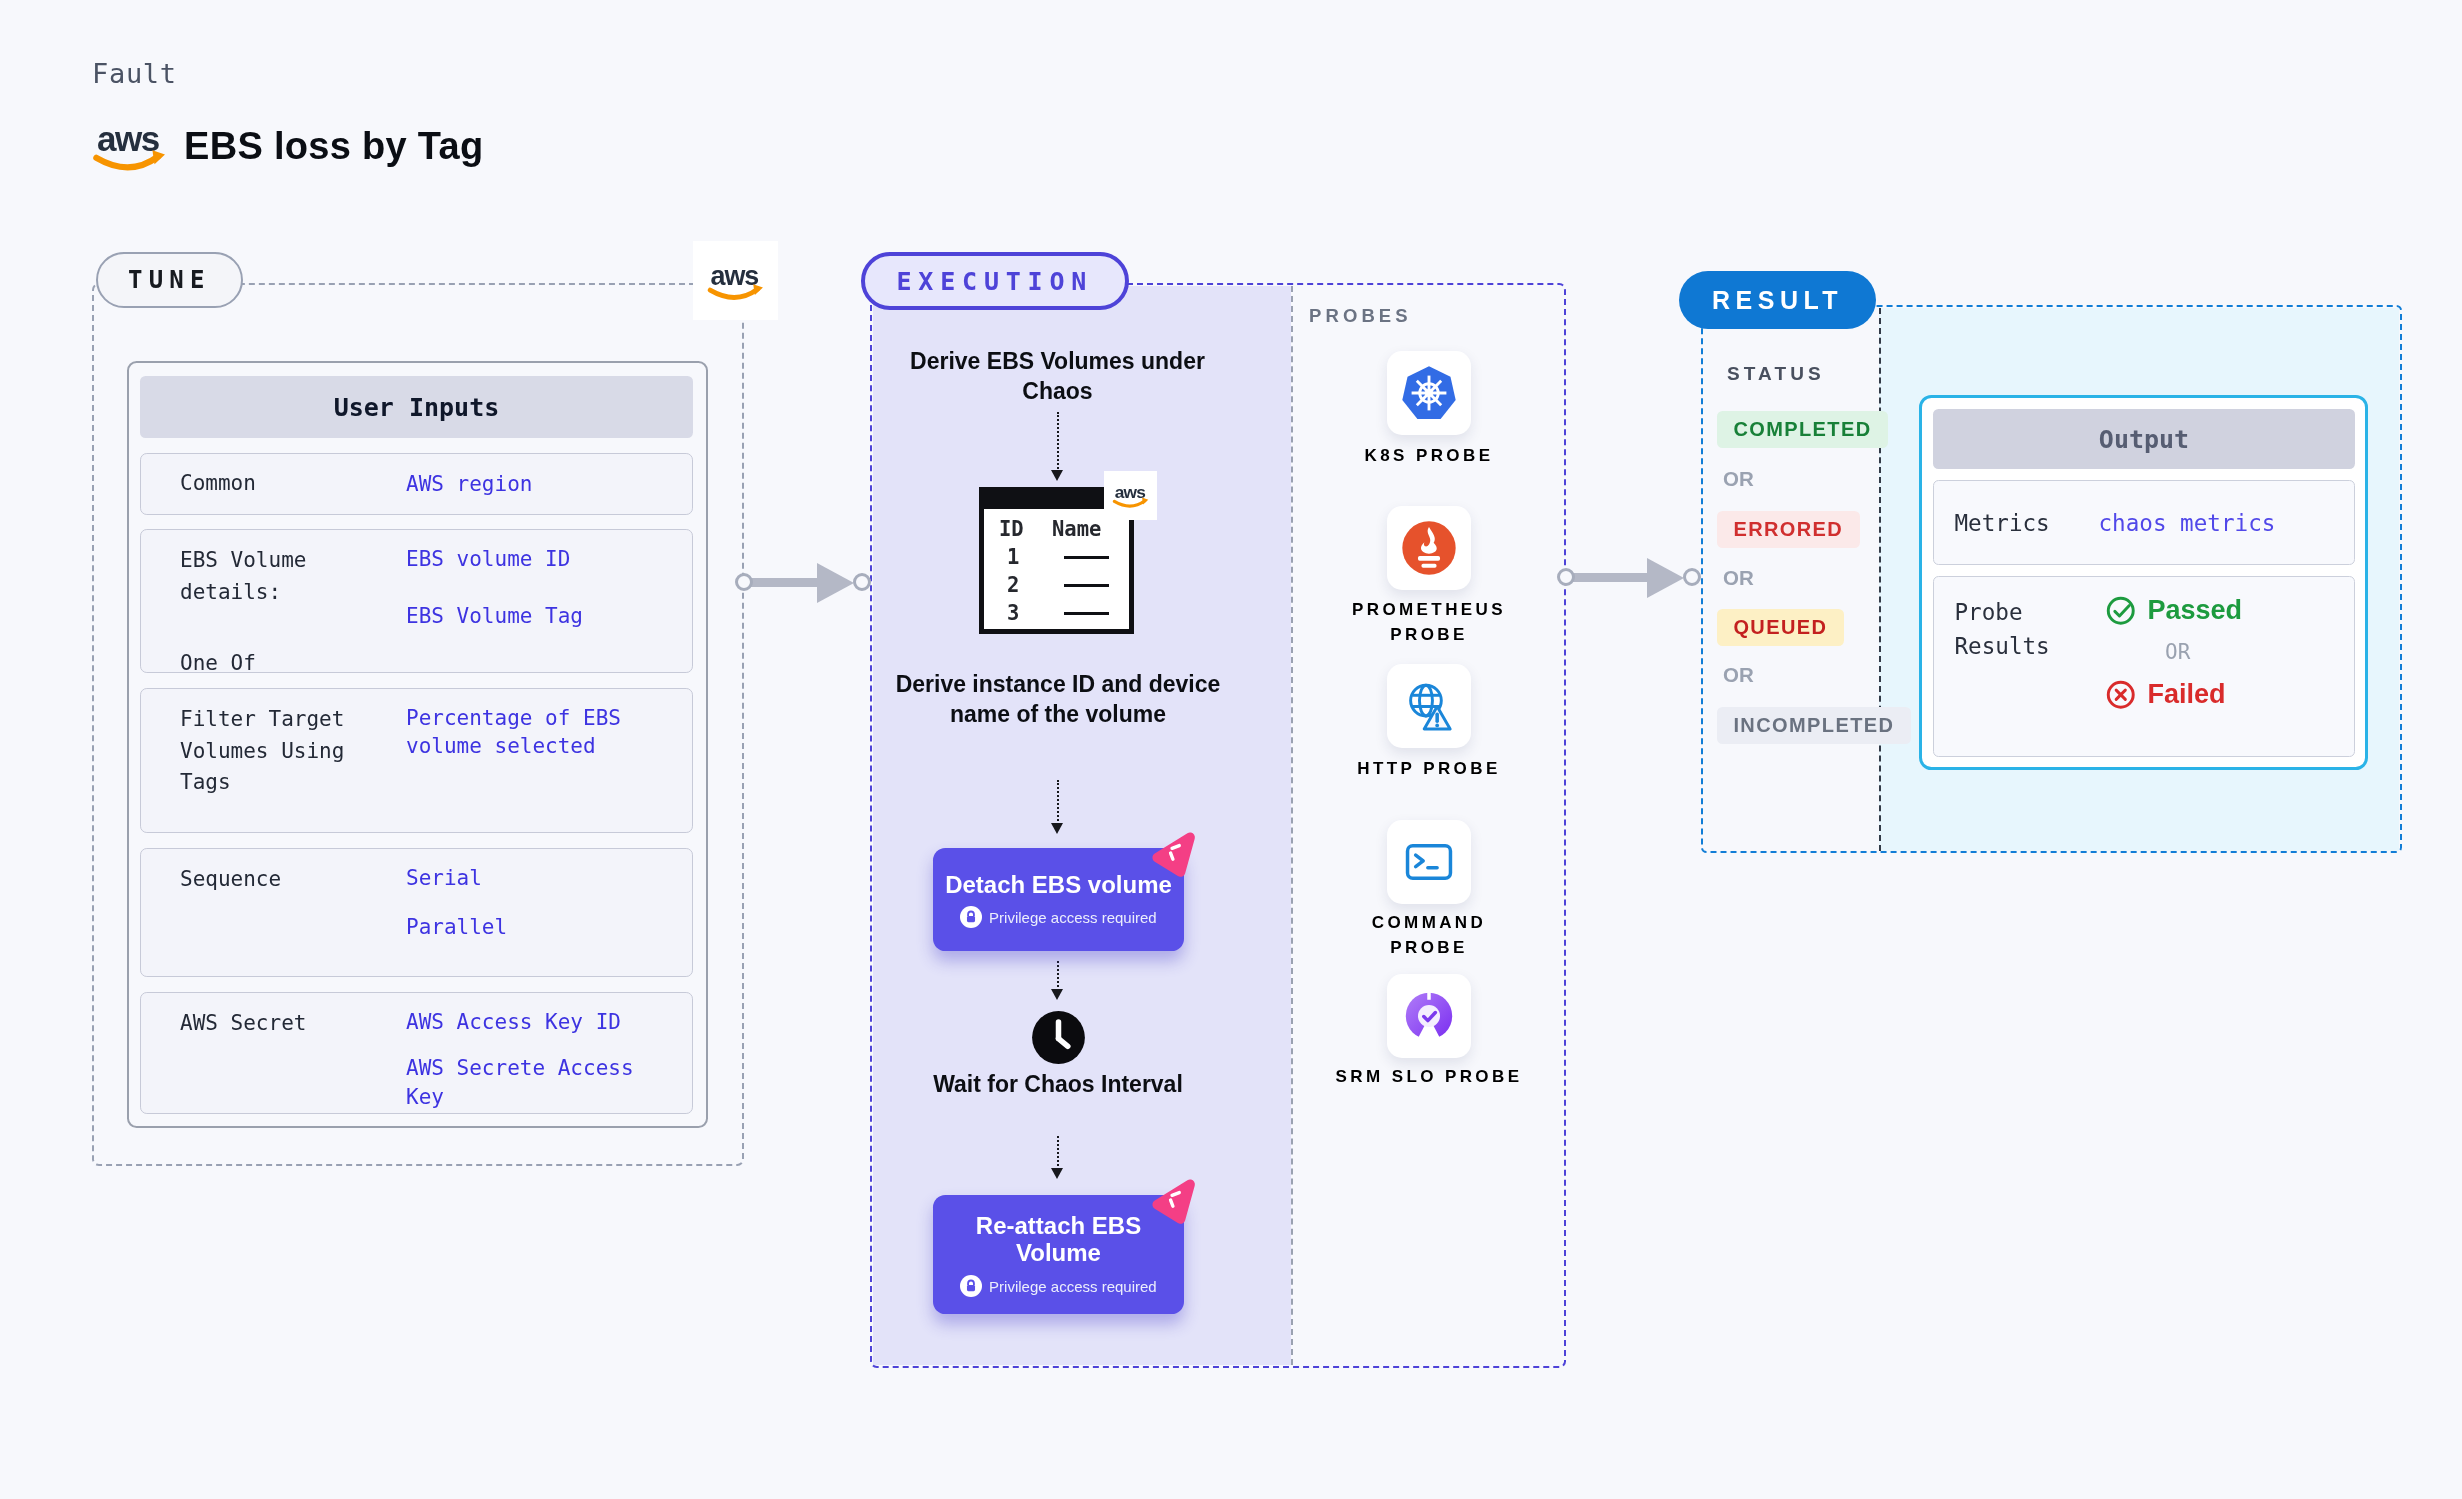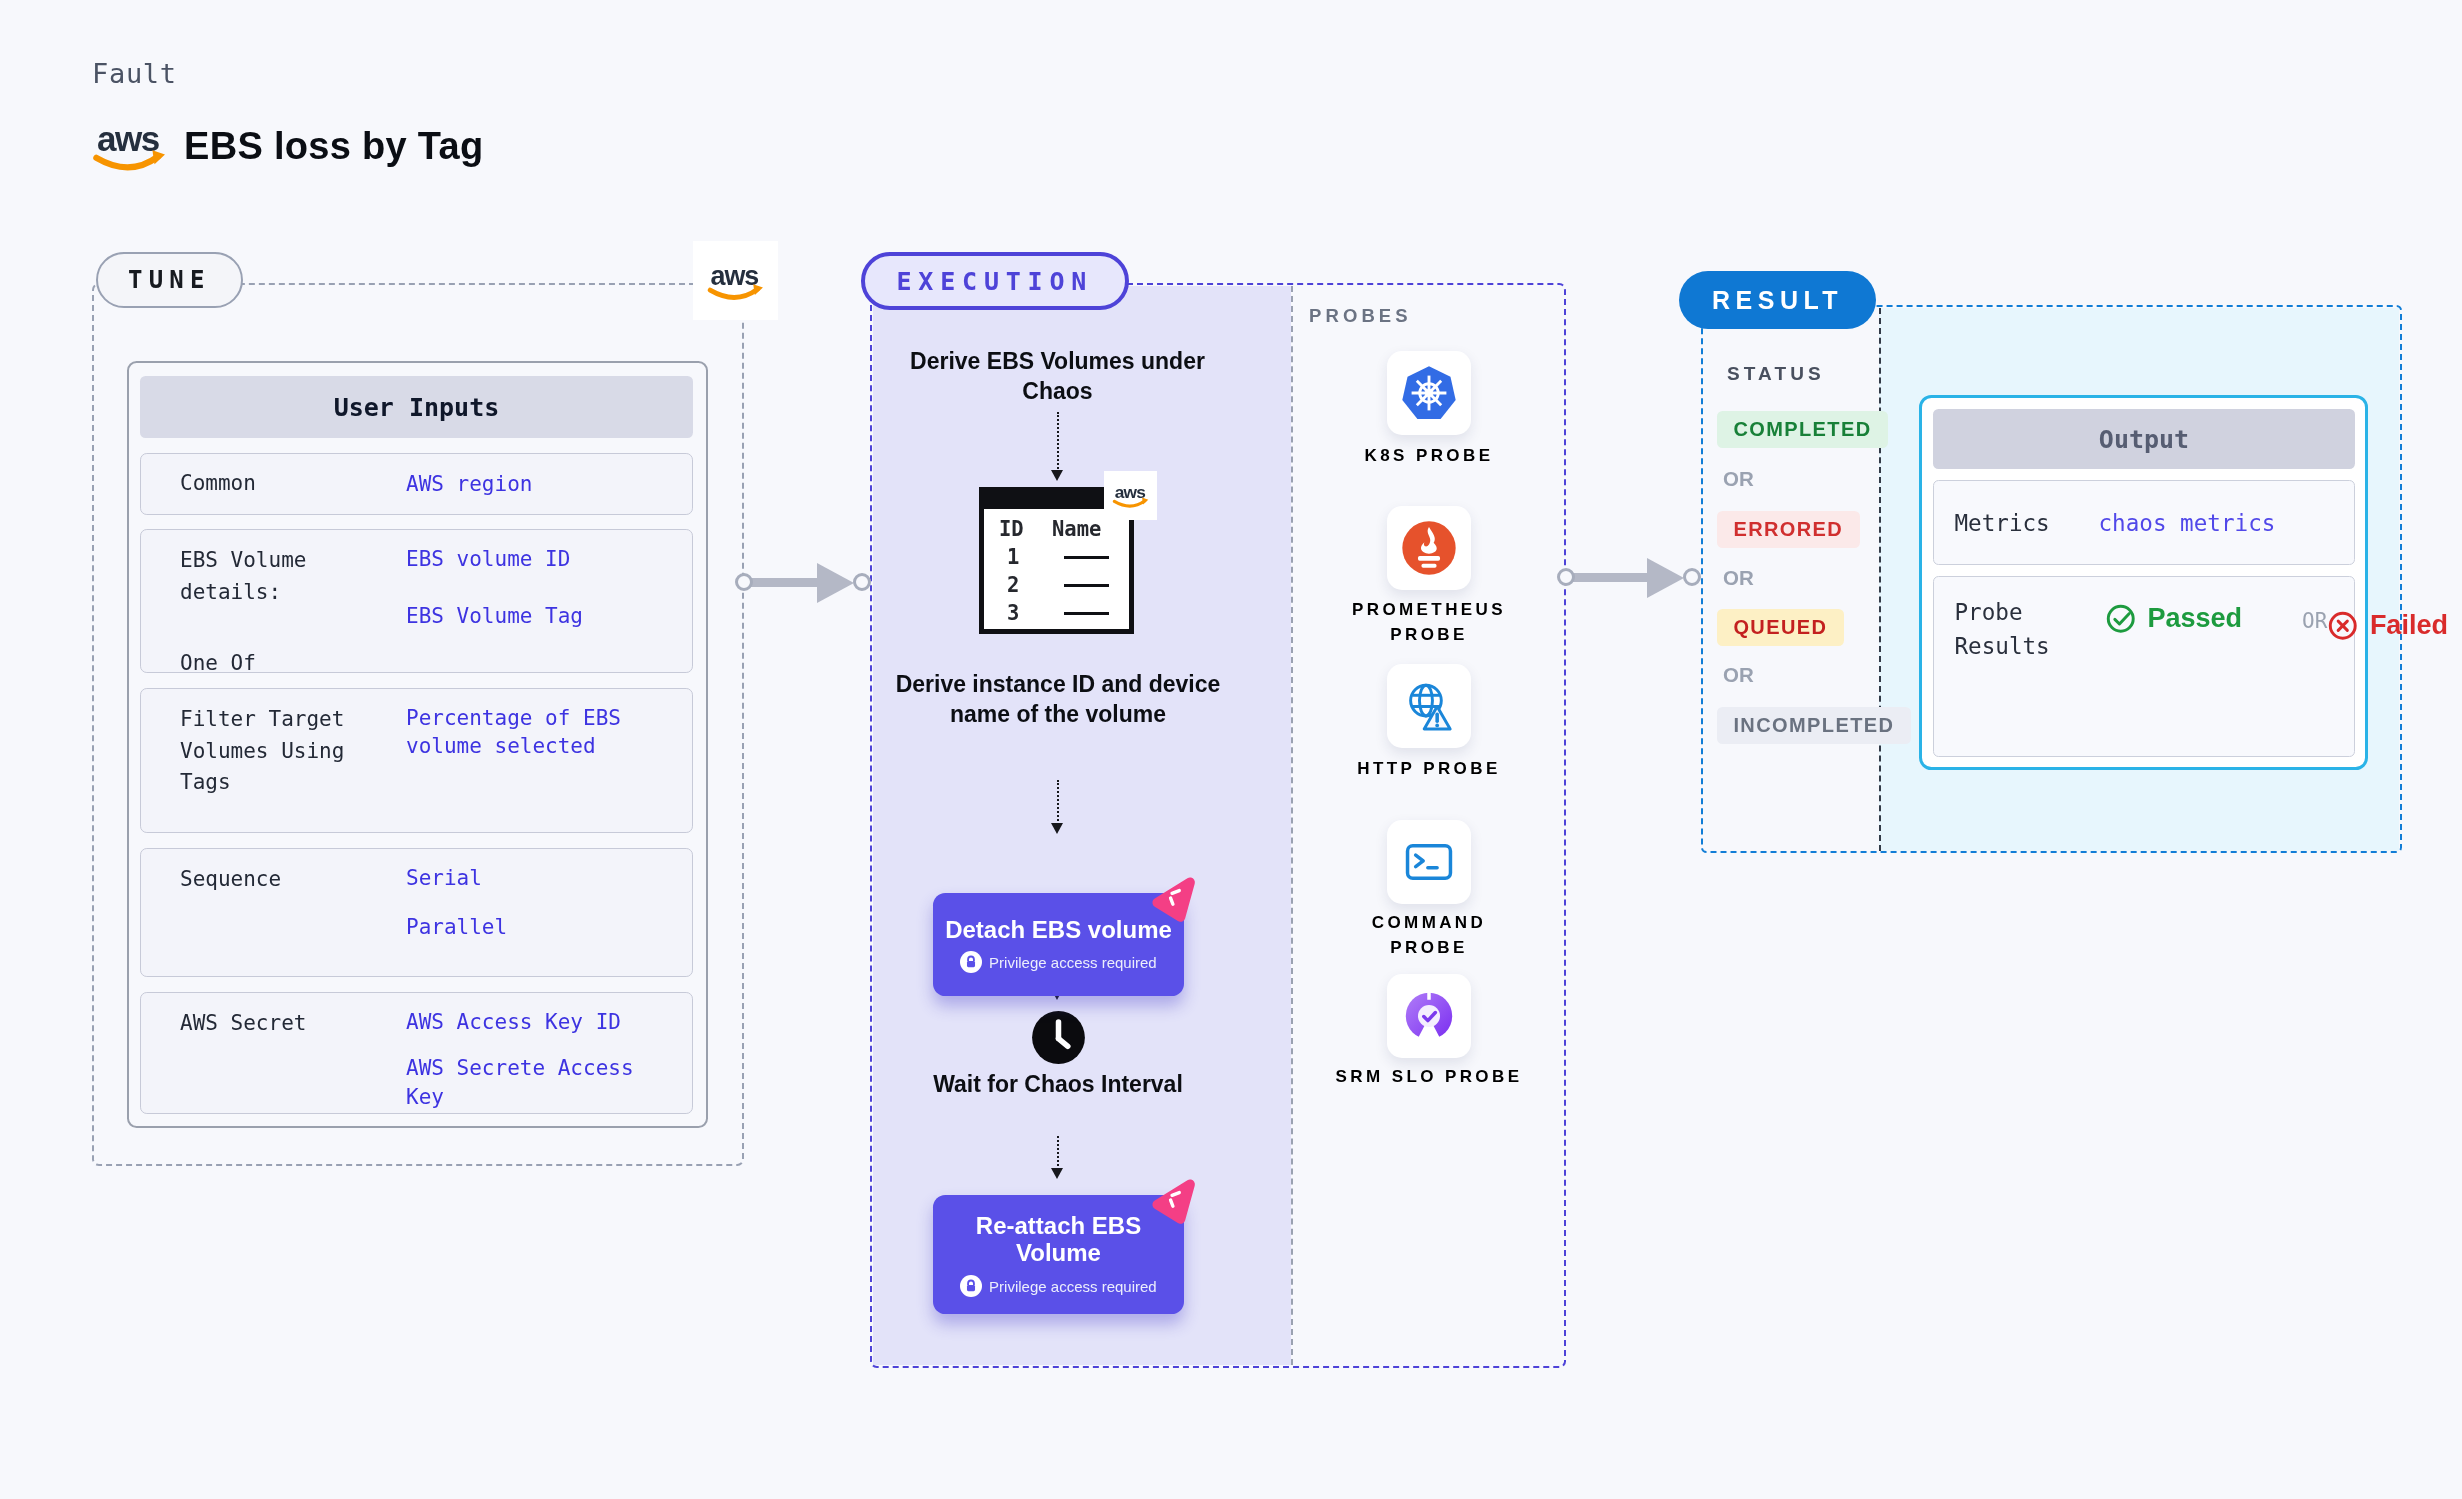--- a/index.html
+++ b/index.html
@@ -71,21 +71,21 @@
   .tbl-head{display:flex;font-weight:bold;font-size:20.5px;color:#26282e;margin:8.2px 0 4.1px 15px;}
   .tbl-head .col-id{width:53px;}
   .tbl-row{display:flex;align-items:center;margin:4.1px 0 0 23px;font-weight:bold;font-size:20.5px;color:#26282e;}
   .tbl-row .num{width:45px;}
   .tbl-line{display:inline-block;width:45px;height:2.7px;background:#0f1014;margin-left:12.3px;}
   .aws-card-sm{position:absolute;right:-23px;top:-16.4px;width:53px;height:49px;background:#ffffff;
                display:flex;align-items:center;justify-content:center;}
 
   .action-btn{width:251px;background:#5a50e8;border-radius:12.3px;box-shadow:0 9.6px 16.4px rgba(64,55,200,.33);
               display:flex;flex-direction:column;align-items:center;justify-content:center;z-index:2;}
-  .btn-detach{left:933px;top:848px;height:103px;margin-top:45px;}
+  .btn-detach{left:933px;top:848px;height:103px;}
   .btn-reattach{left:933px;top:1195px;height:119px;}
   .btn-title{font-weight:bold;font-size:24px;color:#ffffff;text-align:center;line-height:1.15;}
   .btn-reattach .btn-title{width:185px;}
   .btn-badge{display:flex;align-items:center;gap:6.8px;margin-top:8.2px;}
   .btn-badge span{font-size:15px;color:#eceefc;}
   .litmus{position:absolute;right:-15px;top:-19px;width:49px;height:49px;transform:rotate(6deg);}
   .clock{left:1031px;top:1010px;width:55px;height:55px;}
 
   
   .probes-label{left:1309px;top:305px;font-weight:bold;font-size:18.5px;letter-spacing:4.1px;color:#6b7383;}
@@ -119,21 +119,21 @@
               border-radius:12.3px;z-index:2;}
   .output-header{left:1933px;top:409px;width:422px;height:60px;background:#d0d2df;border-radius:5.5px;
                  display:flex;align-items:center;justify-content:center;font-weight:bold;font-size:25px;
                  color:#565d72;z-index:3;}
   .o-row{background:#f8f9fd;border:1.4px solid #ccd0dc;border-radius:5.5px;z-index:3;}
   .o-metrics{left:1933px;top:480px;width:422px;height:85px;display:flex;align-items:center;}
   .o-metrics .o-label{margin-left:20.5px;width:144px;font-size:22.6px;color:#2a303d;}
   .o-metrics .o-value{font-size:22.6px;color:#5148e9;}
   .o-probe{left:1933px;top:576px;width:422px;height:181px;}
   .o-probe .o-label{position:absolute;left:20.5px;top:19px;width:151px;font-size:22.6px;line-height:1.5;color:#2a303d;}
-  .o-results{position:absolute;left:171px;top:18px;display:flex;flex-direction:row;}
+  .o-results{position:absolute;left:171px;top:18px;display:flex;flex-direction:column;}
   .o-line{display:flex;align-items:center;gap:11px;font-weight:bold;font-size:27px;}
   .o-passed{color:#1d9b3f;}
   .o-failed{color:#d92b2b;margin-top:15px;}
   .or-output{margin:13.7px 0 0 60px;font-size:21px;color:#9aa2b0;font-family:"DejaVu Sans Mono",monospace;}
 </style>
 </head>
 <body>
 
 <div id="canvas">
 

